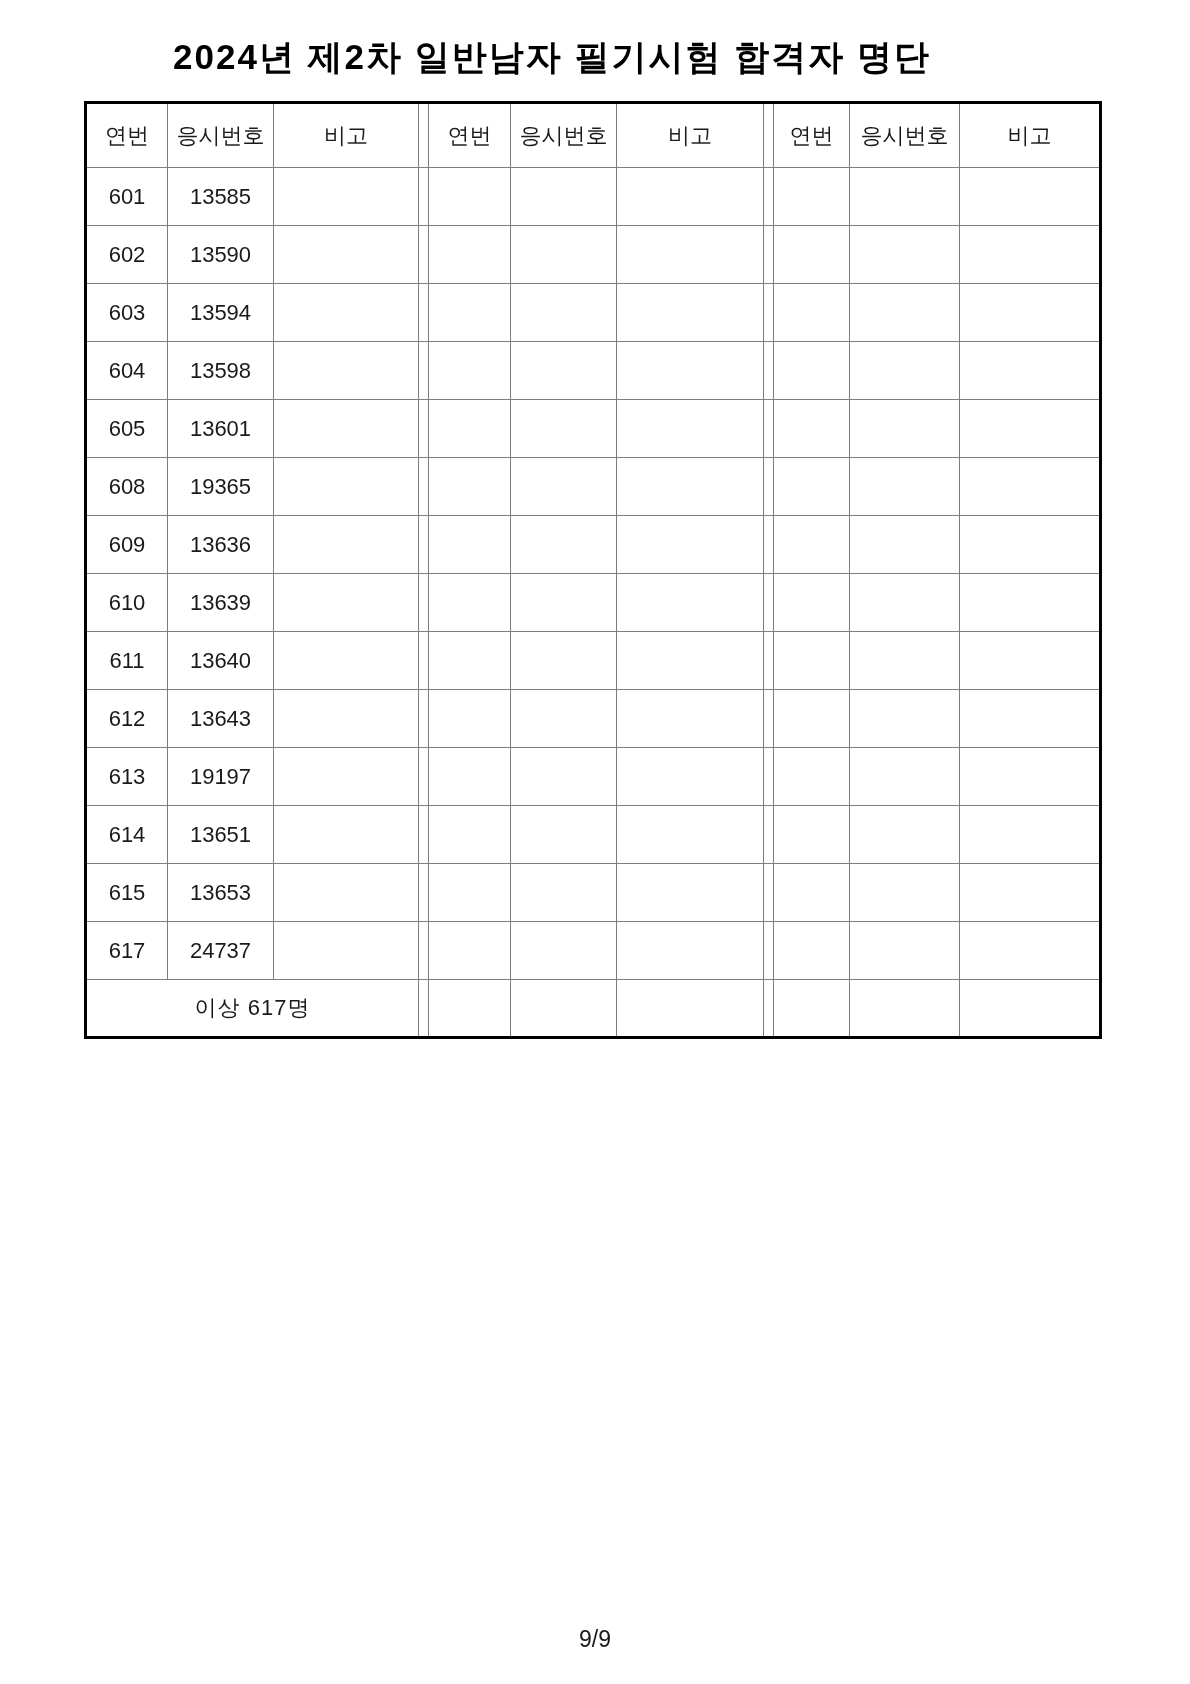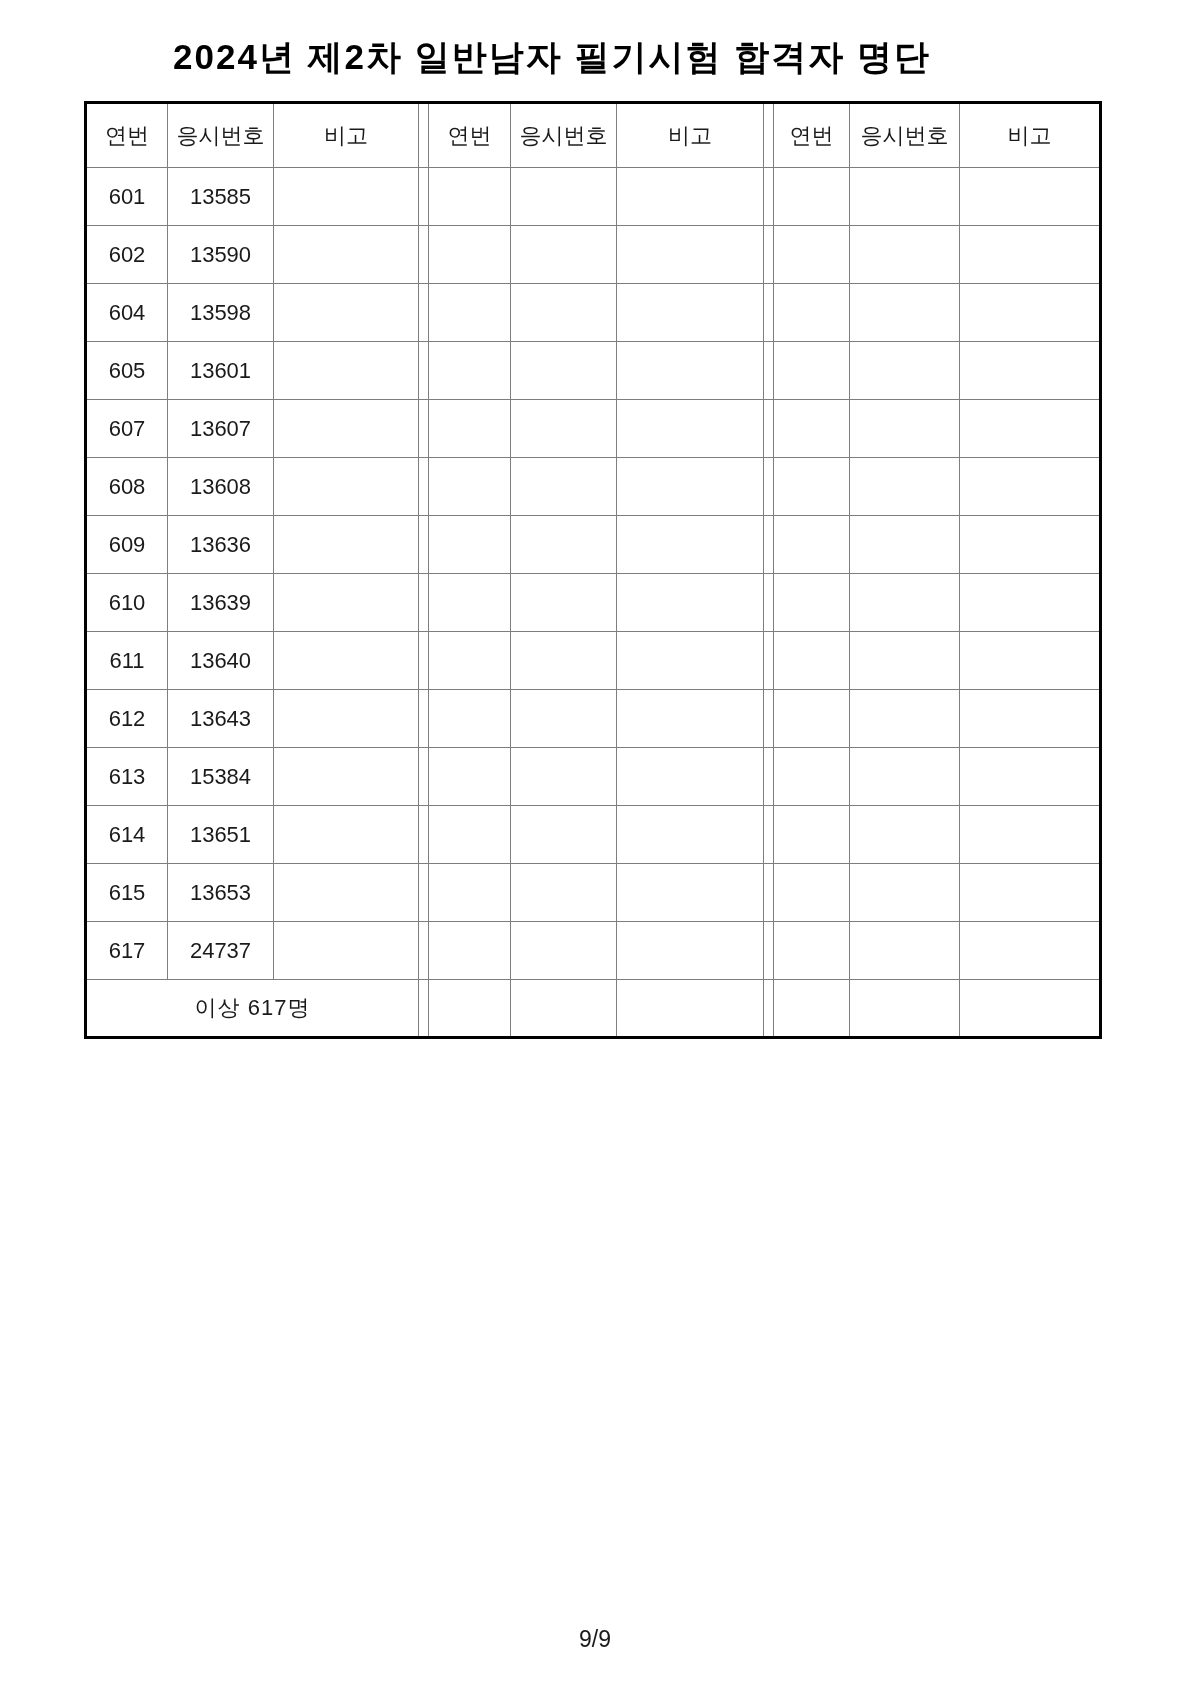--- a/index.html
+++ b/index.html
@@ -117,20 +117,33 @@
           <td class="spacer"></td>
           <td></td>
           <td></td>
           <td></td>
           <td class="spacer"></td>
           <td></td>
           <td></td>
           <td></td>
         </tr>
         <tr>
+          <td>603</td>
+          <td>13594</td>
+          <td></td>
+          <td class="spacer"></td>
+          <td></td>
+          <td></td>
+          <td></td>
+          <td class="spacer"></td>
+          <td></td>
+          <td></td>
+          <td></td>
+        </tr>
+        <tr>
           <td>604</td>
           <td>13598</td>
           <td></td>
           <td class="spacer"></td>
           <td></td>
           <td></td>
           <td></td>
           <td class="spacer"></td>
           <td></td>
           <td></td>
@@ -143,35 +156,22 @@
           <td class="spacer"></td>
           <td></td>
           <td></td>
           <td></td>
           <td class="spacer"></td>
           <td></td>
           <td></td>
           <td></td>
         </tr>
         <tr>
-          <td>607</td>
-          <td>13607</td>
-          <td></td>
-          <td class="spacer"></td>
-          <td></td>
-          <td></td>
-          <td></td>
-          <td class="spacer"></td>
-          <td></td>
-          <td></td>
-          <td></td>
-        </tr>
-        <tr>
           <td>608</td>
-          <td>13608</td>
+          <td>19365</td>
           <td></td>
           <td class="spacer"></td>
           <td></td>
           <td></td>
           <td></td>
           <td class="spacer"></td>
           <td></td>
           <td></td>
           <td></td>
         </tr>
@@ -222,21 +222,21 @@
           <td></td>
           <td></td>
           <td></td>
           <td class="spacer"></td>
           <td></td>
           <td></td>
           <td></td>
         </tr>
         <tr>
           <td>613</td>
-          <td>15384</td>
+          <td>19197</td>
           <td></td>
           <td class="spacer"></td>
           <td></td>
           <td></td>
           <td></td>
           <td class="spacer"></td>
           <td></td>
           <td></td>
           <td></td>
         </tr>

